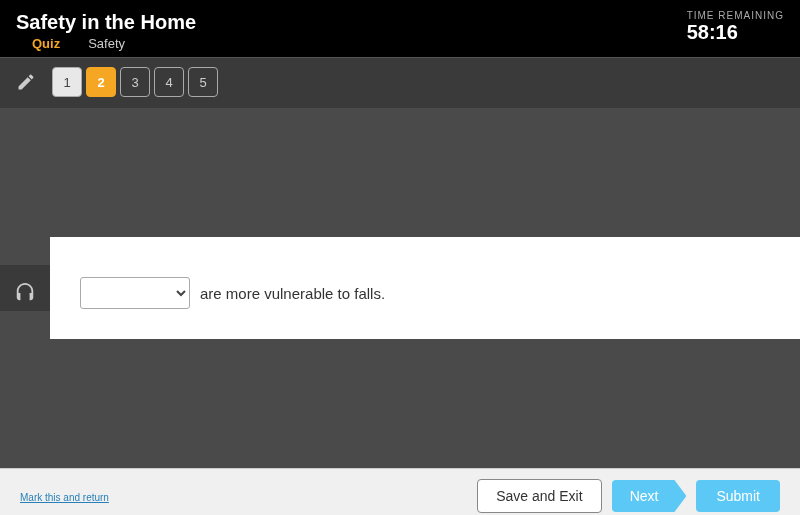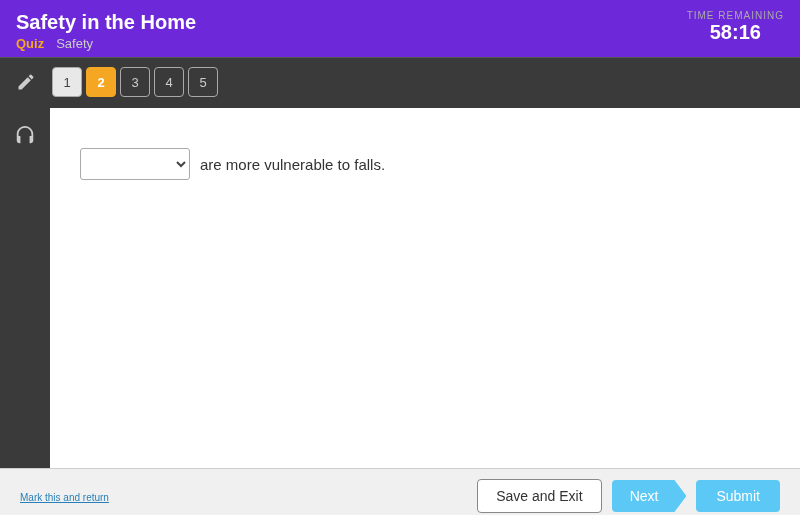--- a/index.html
+++ b/index.html
@@ -6,50 +6,51 @@
     body {
       width: 800px;
       height: 515px;
       background: #4a4a4a;
       font-family: Arial, Helvetica, sans-serif;
       overflow: hidden;
     }
 
     
     .header {
-      background: #6d28d9;
+      background: #000000;
       padding: 10px 16px 6px 16px;
       display: flex;
       align-items: flex-start;
       justify-content: space-between;
     }
     .header-left {}
     .header-title {
       color: #ffffff;
       font-size: 20px;
       font-weight: bold;
       line-height: 1.2;
     }
     .header-meta {
       display: flex;
       gap: 12px;
       margin-top: 2px;
     }
     .header-meta span {
       font-size: 13px;
+      margin-left: 16px;
     }
     .meta-quiz {
       color: #f5a623;
       font-weight: bold;
     }
     .meta-active {
       color: #cccccc;
     }
     .header-right {
-      text-align: center;
+      text-align: left;
       color: #cccccc;
     }
     .time-label {
       font-size: 10px;
       letter-spacing: 1px;
       text-transform: uppercase;
       color: #aaaaaa;
     }
     .time-value {
       font-size: 20px;
@@ -108,20 +109,21 @@
     .q-num.first {
       background: #e8e8e8;
       border-color: #aaa;
       color: #444;
     }
 
     
     .main-area {
       display: flex;
       height: 360px;
+      align-items: center;
     }
 
     
     .sidebar {
       width: 50px;
       background: #3a3a3a;
       display: flex;
       flex-direction: column;
       align-items: center;
       padding-top: 10px;

